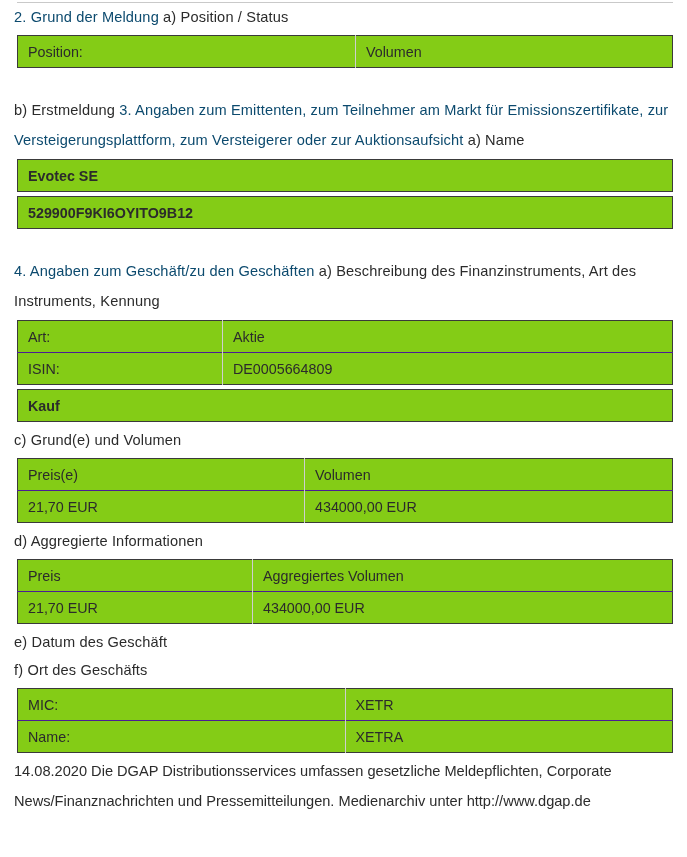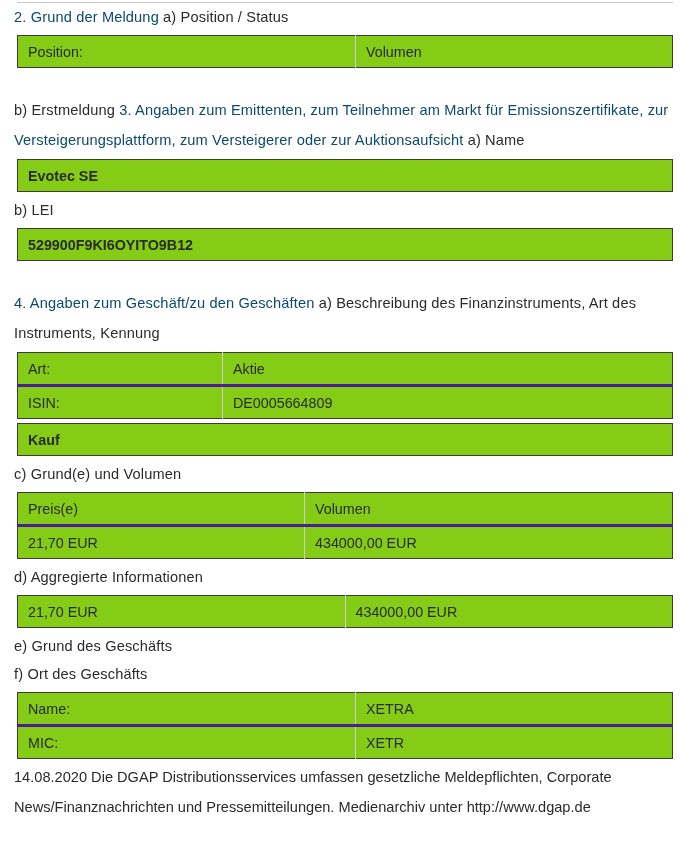--- a/index.html
+++ b/index.html
@@ -78,21 +78,21 @@
     font-size: 14.3px;
     color: #2b2b2b;
     padding: 5px 0 5px 10px;
     height: 21px;
     vertical-align: middle;
     border: 0;
     overflow: hidden;
     white-space: nowrap;
   }
   table.box tr + tr td {
-    border-top: 3px solid #4c1d95;
+    border-top: 1px solid #4c1d95;
   }
   table.box td.sep {
     border-left: 1px solid #cfcfcf;
   }
 
   
   table.single td {
     padding-left: 10px;
     font-weight: bold;
   }
@@ -129,21 +129,20 @@
     <p class="line spaced"><span>b) Erstmeldung </span><b>3. Angaben zum Emittenten, zum Teilnehmer am Markt für Emissionszertifikate, zur Versteigerungsplattform, zum Versteigerer oder zur Auktionsaufsicht</b><span> a) Name</span></p>
 
     <table class="box single">
       <tbody>
           <tr>
         <td>Evotec SE</td>
       </tr>
     </tbody>
       </table>
 
-    <p class="line">b) LEI</p>
 
     <table class="box single">
       <tbody>
           <tr>
         <td>529900F9KI6OYITO9B12</td>
       </tr>
     </tbody>
       </table>
 
     <p class="line spaced"><b>4. Angaben zum Geschäft/zu den Geschäften</b><span> a) Beschreibung des Finanzinstruments, Art des Instruments, Kennung</span></p>
@@ -182,41 +181,45 @@
         <td>21,70 EUR</td>
         <td class="sep">434000,00 EUR</td>
       </tr>
     </tbody>
       </table>
 
     <p class="line">d) Aggregierte Informationen</p>
 
     <table class="box">
       <tbody>
+          <tr>
+        <td style="width:224px">Preis</td>
+        <td class="sep">Aggregiertes Volumen</td>
+      </tr>
       <tr>
         <td>21,70 EUR</td>
         <td class="sep">434000,00 EUR</td>
       </tr>
     </tbody>
       </table>
 
-    <p class="line">e) Grund des Geschäfts</p>
+    <p class="line">e) Datum des Geschäft</p>
 
 
     <p class="line">f) Ort des Geschäfts</p>
 
     <table class="box">
       <tbody>
           <tr>
+        <td>MIC:</td>
+        <td class="sep">XETR</td>
+      </tr>
+      <tr>
         <td style="width:327px">Name:</td>
         <td class="sep">XETRA</td>
       </tr>
-      <tr>
-        <td>MIC:</td>
-        <td class="sep">XETR</td>
-      </tr>
     </tbody>
       </table>
 
     <p class="footer">14.08.2020 Die DGAP Distributionsservices umfassen gesetzliche Meldepflichten, Corporate News/Finanznachrichten und Pressemitteilungen. Medienarchiv unter http://www.dgap.de</p>
 
   </div>
 </div>
 
 </body></html>

